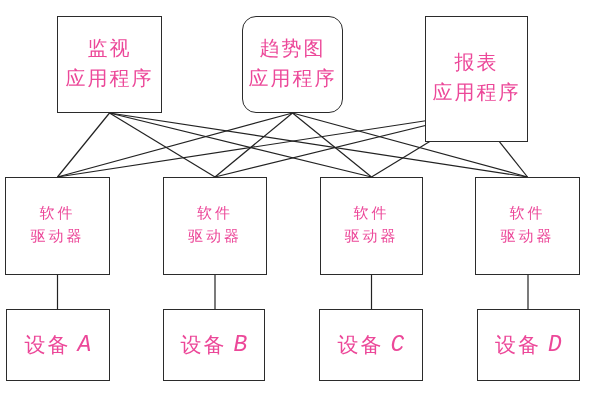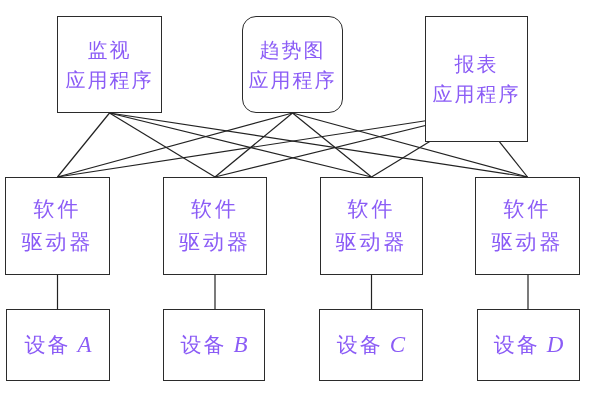--- a/index.html
+++ b/index.html
@@ -5,22 +5,22 @@
   html, body {
     margin: 0;
     padding: 0;
     background: #ffffff;
   }
   .stage {
     position: relative;
     width: 600px;
     height: 400px;
     background: #ffffff;
-    font-family: Liberation Serif, serif;
-    color: #8b5cf6;
+    font-family: Liberation Mono, monospace;
+    color: #ec4899;
     overflow: hidden;
   }
   .wires {
     position: absolute;
     left: 0;
     top: 0;
     width: 600px;
     height: 400px;
   }
   .wires line {
@@ -32,21 +32,21 @@
     box-sizing: border-box;
     background: #ffffff;
     border: 1.6px solid #2b2b2b;
     display: flex;
     flex-direction: column;
     align-items: center;
     justify-content: center;
     text-align: center;
   }
   .app  { font-size: 20px; line-height: 1.5; letter-spacing: 2px; }
-  .drv  { font-size: 21px; line-height: 1.55; letter-spacing: 3px; }
+  .drv  { font-size: 15px; line-height: 1.55; letter-spacing: 3px; }
   .dev  { font-size: 21px; letter-spacing: 2px; flex-direction: row; }
   .dev .it {
     font-style: italic;
     font-size: 23px;
     margin-left: 7px;
     letter-spacing: 0;
   }
   
   .a1 { left: 57px;  top: 16px; width: 105px; height: 97px; }
   .a2 { left: 242px; top: 16px; width: 101px; height: 97px; border-radius: 14px; }

